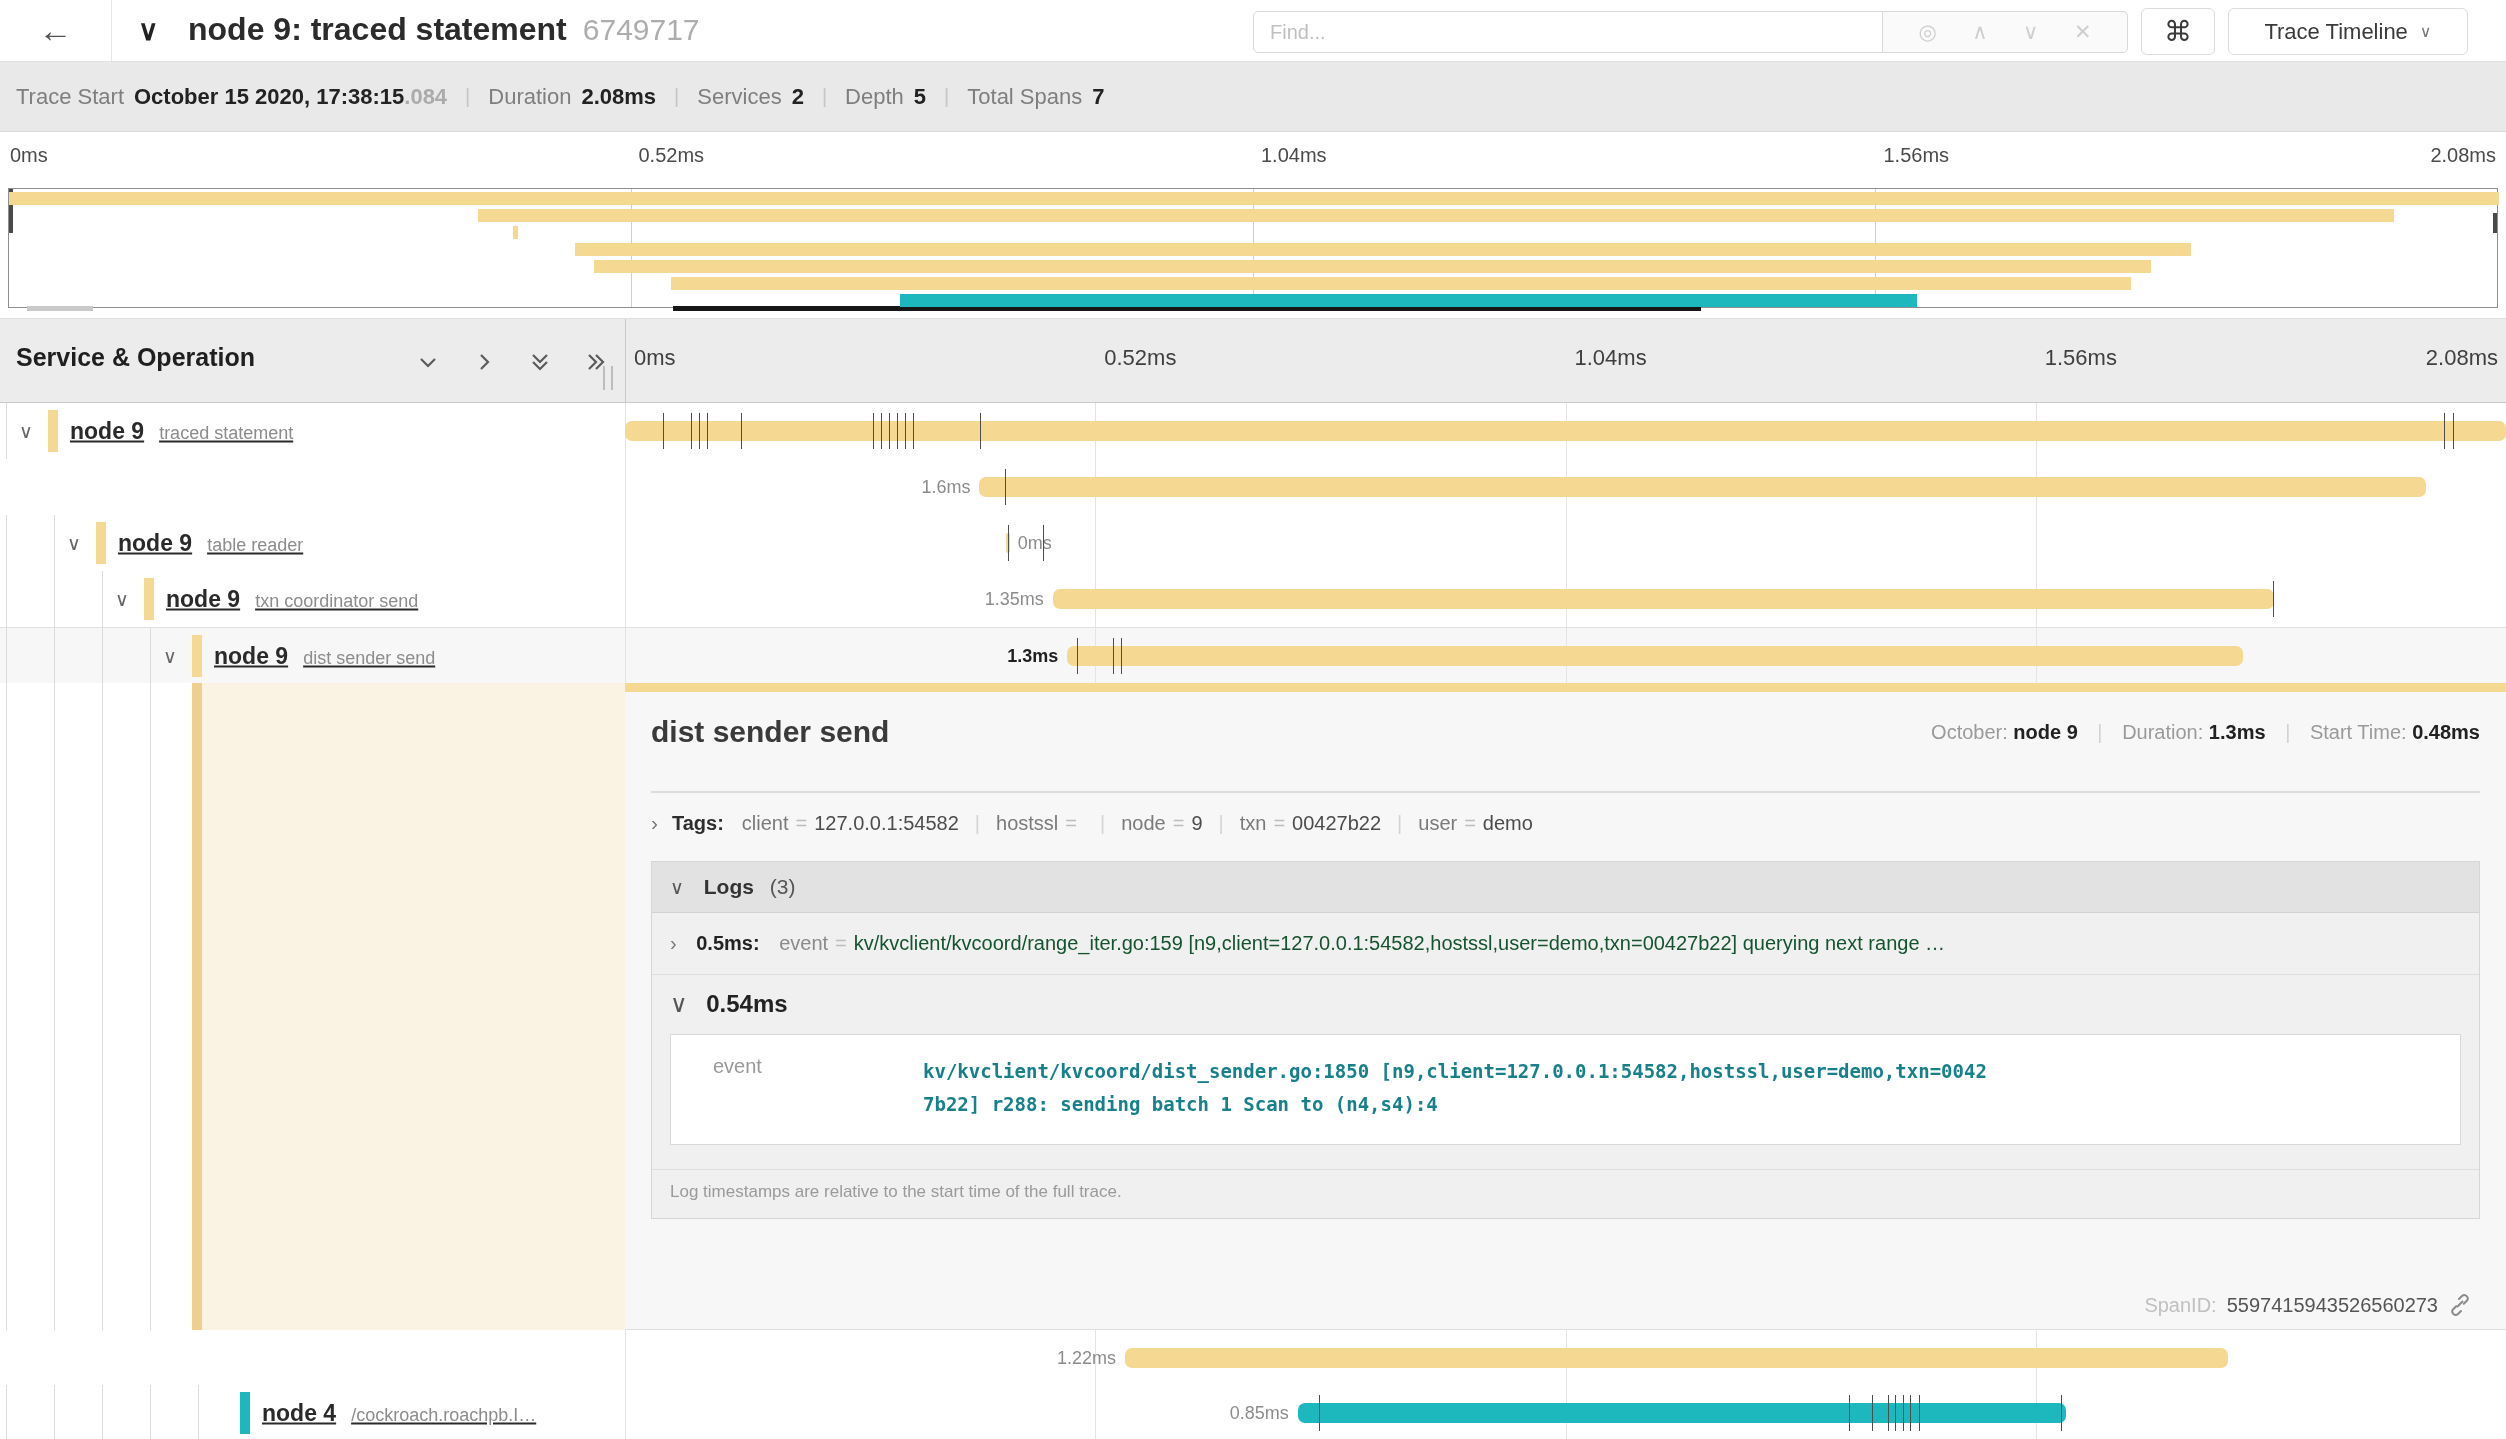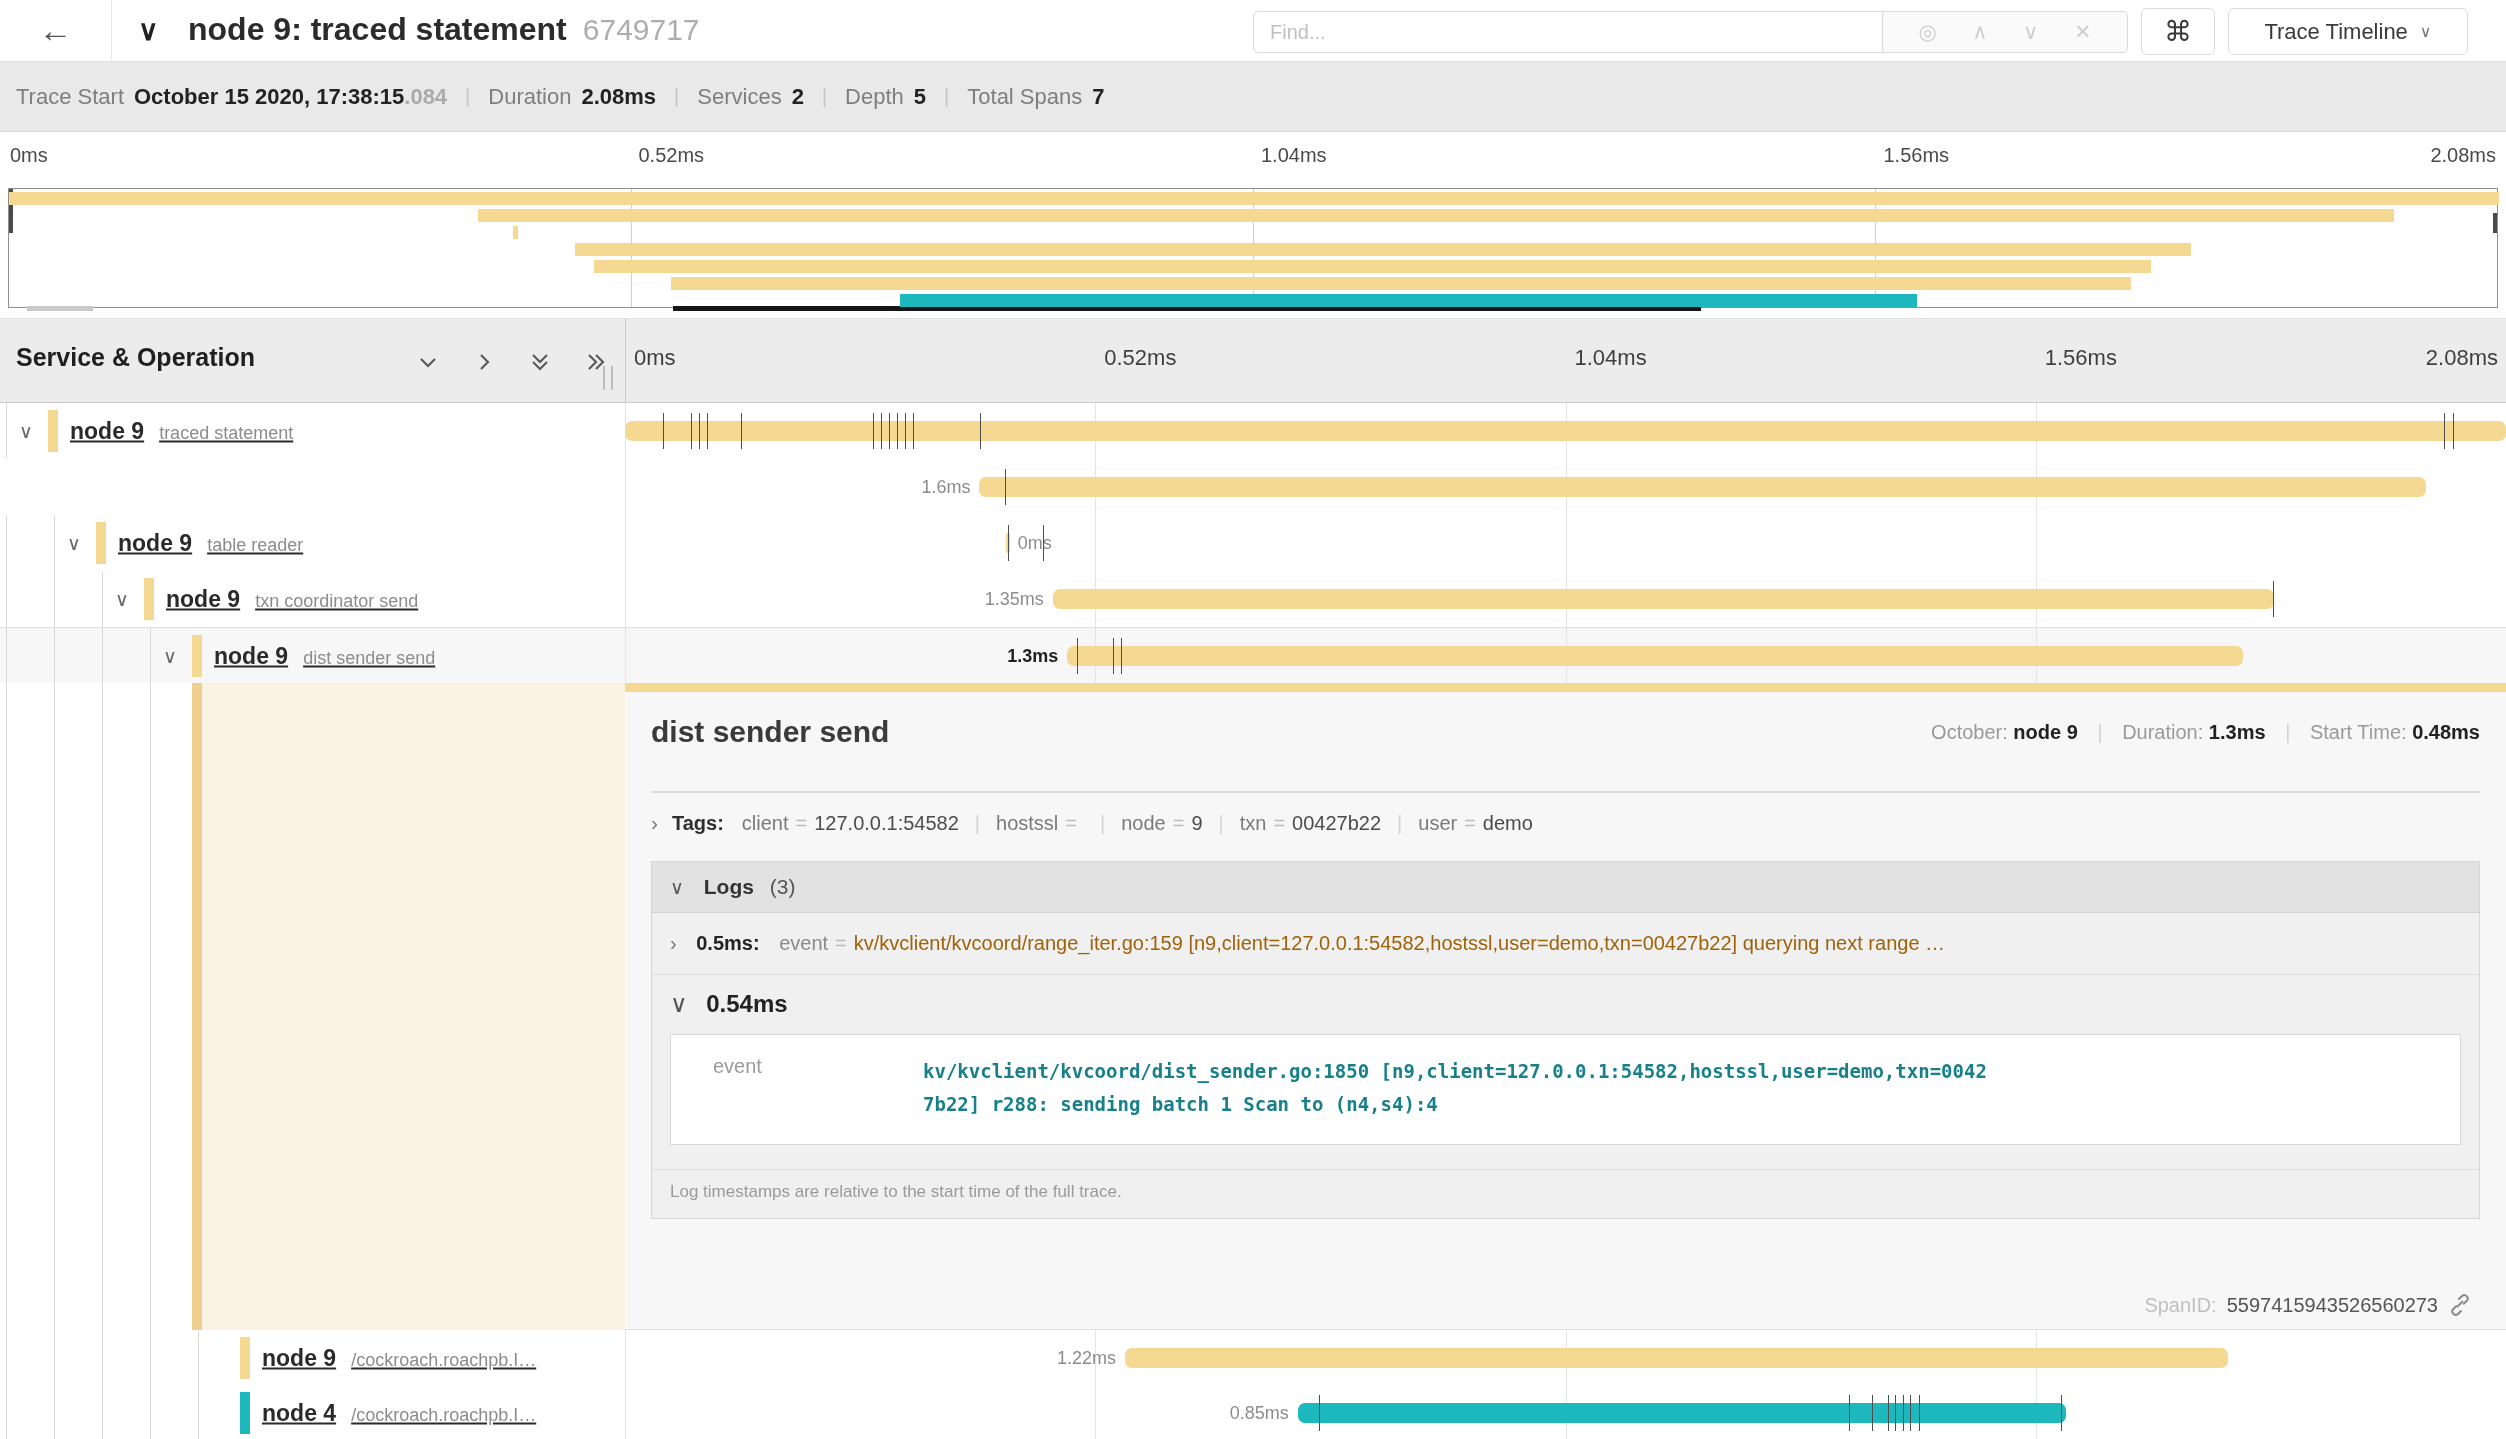--- a/index.html
+++ b/index.html
@@ -110,21 +110,21 @@
   .logs { position:absolute; top:178px; left:26px; right:26px; border:1px solid #D6D6D6; background:#F0F0F0; }
   .logs-head { background:#E2E2E2; padding:13px 18px; font-size:21px; color:#333;
                border-bottom:1px solid #D2D2D2; cursor:pointer; }
   .logs-head .chev { color:#555; margin-right:14px; font-size:19px; }
   .logs-head b { margin-right:10px; }
   .logs-count { color:#555; font-weight:400; }
   .log-row { padding:19px 18px; font-size:20px; border-bottom:1px solid #DDDDDD; white-space:nowrap;
              overflow:hidden; cursor:pointer; }
   .log-row .chev { color:#777; margin-right:14px; }
   .log-time { font-weight:700; color:#222; margin-right:14px; }
-  .log-key { color:#8a8a8a; } .log-eq { color:#BDBDBD; margin:0 7px; } .log-val { color:#a16207; }
+  .log-key { color:#8a8a8a; } .log-eq { color:#BDBDBD; margin:0 7px; } .log-val { color:#14532d; }
   .log-exp { padding:15px 18px 24px; border-bottom:1px solid #DDDDDD; }
   .log-exp-head { font-size:24px; cursor:pointer; }
   .log-exp-head .chev { color:#555; margin-right:12px; }
   .kv-table { margin:16px 0 0 0; background:#fff; border:1px solid #D8D8D8; display:flex; padding:20px 16px 22px 42px; }
   .kv-key { width:210px; color:#999; font-size:20px; flex:none; }
   .kv-val { font-family:"DejaVu Sans Mono", monospace; font-size:19px; font-weight:700; color:#17808A;
             line-height:1.75; width:1075px; word-break:break-all; }
   .log-note { padding:12px 18px 16px; font-size:17px; color:#9A9A9A; }
   .spanid-row { position:absolute; right:34px; bottom:12px; font-size:20px; color:#555;
                 display:flex; align-items:center; gap:10px; }
@@ -411,29 +411,20 @@
   <div class="rows rows-bottom" id="rows-bottom">
       <div class="row" style="top: 0px;">
         <div class="tl-cell">
           <div class="vgrid" style="left: 470.25px;"></div>
           <div class="vgrid" style="left: 940.5px;"></div>
           <div class="vgrid" style="left: 1410.75px;"></div>
           <div class="vgrid" style="left: 0px;"></div>
           <div class="span-bar yellow" style="left: 500.093px; width: 1103.28px;"></div>
           <div class="bar-label" style="right: 1389.91px;">1.22ms</div>
         </div>
-        <div class="name-cell">
-          <div class="rail" style="left: 6px;"></div>
-          <div class="rail" style="left: 54px;"></div>
-          <div class="rail" style="left: 102px;"></div>
-          <div class="rail" style="left: 150px;"></div>
-          <div class="rail" style="left: 198px;"></div>
-          <div class="svc-bar yellow" style="left: 240px;"></div>
-          <div class="svc-name" style="left: 262px;">node 9<span class="op-name">/cockroach.roachpb.I…</span></div>
-        </div>
       </div>
       <div class="row" style="top: 55px;">
         <div class="tl-cell">
           <div class="vgrid" style="left: 470.25px;"></div>
           <div class="vgrid" style="left: 940.5px;"></div>
           <div class="vgrid" style="left: 1410.75px;"></div>
           <div class="vgrid" style="left: 0px;"></div>
           <div class="span-bar teal" style="left: 672.819px; width: 768.678px;"></div>
           <div class="bar-label" style="right: 1217.18px;">0.85ms</div>
           <div class="marker" style="left: 693.619px;"></div>

